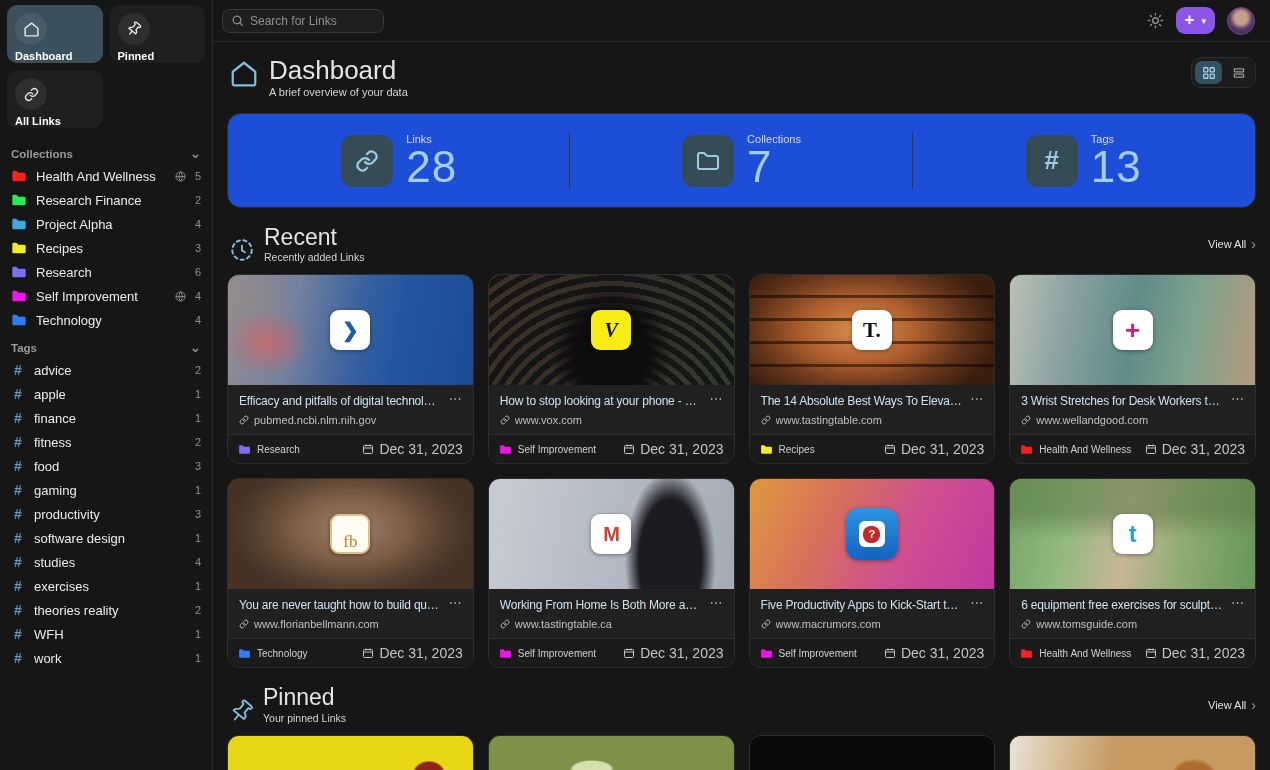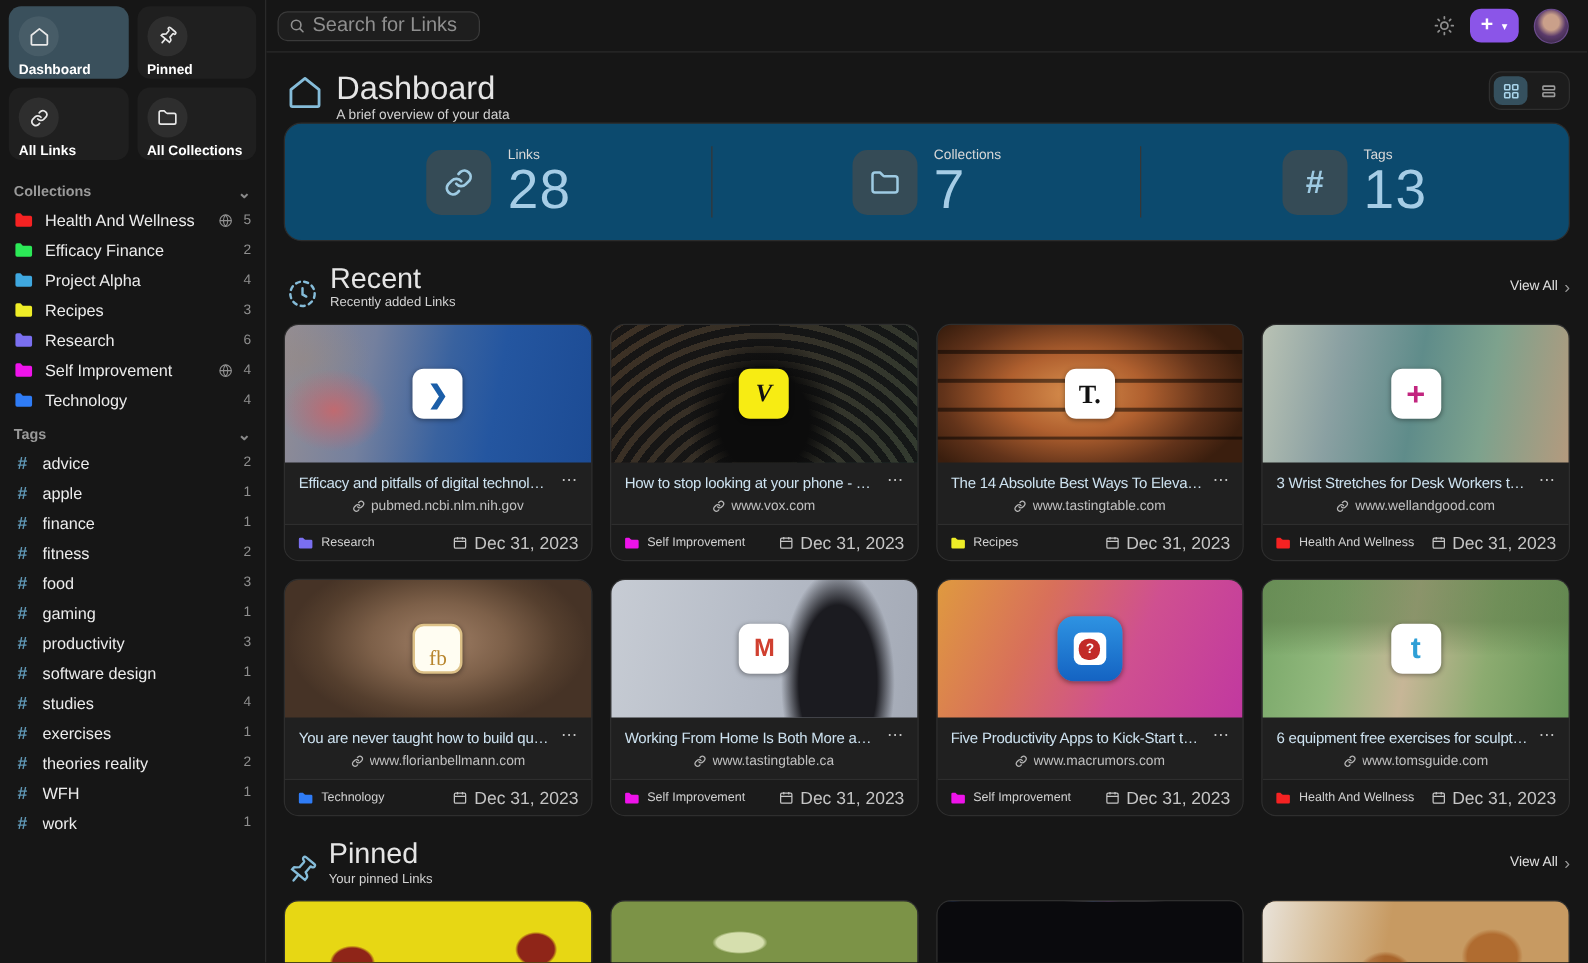--- a/index.html
+++ b/index.html
@@ -28,21 +28,21 @@
   .side-row .count { font-size:11px; color:#8f8f8f; }
   .side-row .globe { color:#8f8f8f; display:flex; }
   .folder-glyph { display:flex; }
   .tag-hash { color:#5f97b5; font-size:14px; font-weight:700; width:14px; text-align:center; }
 
   
   .main { flex:1; display:flex; flex-direction:column; height:770px; overflow:hidden; }
   .topbar { height:42px; min-height:42px; border-bottom:1px solid #2a2a2a; display:flex; align-items:center; padding:0 15px 0 9px; }
   .searchbox { width:162px; height:24px; background:#1e1e1e; border:1px solid #3a3a3a; border-radius:8px;
     display:flex; align-items:center; gap:6px; padding:0 8px; color:#8f8f8f; }
-  .searchbox input { background:transparent; border:none; outline:none; color:#ddd; font-size:16px; width:100%;
+  .searchbox input { background:transparent; border:none; outline:none; color:#ddd; font-size:12px; width:100%;
     font-family:"Liberation Sans", sans-serif; }
   .searchbox input::placeholder { color:#8f8f8f; }
   .top-right { margin-left:auto; display:flex; align-items:center; gap:12px; }
   .theme-btn { color:#8f8f8f; cursor:pointer; display:flex; }
   .add-btn { background:#8b55e8; border-radius:9px; height:27px; padding:0 9px; display:flex; align-items:center;
     gap:7px; color:#fff; cursor:pointer; }
   .add-btn .plus { font-size:17px; font-weight:700; line-height:1; margin-top:-2px; }
   .add-btn .caret { font-size:9px; }
   .avatar { width:28px; height:28px; border-radius:50%; cursor:pointer; border:1px solid #6a4a8a;
     background: radial-gradient(circle at 50% 38%, #caa08a 0 30%, #5a3a6a 55%, #2a1f3a 100%); }
@@ -52,21 +52,21 @@
   .page-header { display:flex; align-items:flex-start; }
   .page-header .h-icon { color:#85bcd9; margin:2px 10px 0 2px; }
   .page-title { font-size:26px; font-weight:400; color:#e5e5e5; line-height:1.05; }
   .page-subtitle { font-size:11px; color:#d2d2d2; margin-top:2px; }
   .view-toggle { margin-left:auto; background:#1c1c1c; border:1px solid #2e2e2e; border-radius:10px;
     padding:3px; display:flex; gap:3px; }
   .vt-btn { width:27px; height:23px; border-radius:7px; display:flex; align-items:center; justify-content:center;
     color:#9a9a9a; cursor:pointer; }
   .vt-btn.active { background:#35505e; color:#a9d4ea; }
 
-  .stats { background:#0c4a6e; border:1px solid #2c2c2c; border-radius:14px;
+  .stats { margin-top:15px; background:#1d4ed8; border:1px solid #2c2c2c; border-radius:14px;
     height:95px; display:flex; align-items:stretch; }
   .stat { flex:1; display:flex; align-items:center; justify-content:center; gap:13px; position:relative; cursor:pointer; }
   .stat:not(:last-child)::after { content:""; position:absolute; right:0; top:18px; bottom:18px; width:1px; background:#363636; }
   .stat-iconbox { width:52px; height:52px; border-radius:12px; background:#354b56; color:#9ecbe3;
     display:flex; align-items:center; justify-content:center; font-size:26px; font-weight:600; }
   .stat-label { font-size:11px; color:#d8d8d8; margin-bottom:1px; }
   .stat-value { font-size:44px; font-weight:300; color:#a6cde6; line-height:0.95; letter-spacing:1px; }
 
   .section-header { display:flex; align-items:flex-end; margin-top:17px; margin-bottom:11px; }
   .section-header .s-icon { color:#85bcd9; margin:3px 9px 0 2px; }
@@ -80,21 +80,21 @@
   .card { background:#202020; border:1px solid #2e2e2e; border-radius:12px; overflow:hidden;
     display:flex; flex-direction:column; height:190px; cursor:pointer; }
   .thumb { height:110px; min-height:110px; position:relative; }
   .favicon { position:absolute; left:50%; top:50%; transform:translate(-50%,-50%);
     width:40px; height:40px; border-radius:9px; display:flex; align-items:center; justify-content:center;
     font-size:20px; font-weight:700; box-shadow:0 1px 4px rgba(0,0,0,.4); }
   .card-body { padding:9px 11px 4px 11px; }
   .title-row { display:flex; align-items:flex-start; gap:8px; }
   .card-title { flex:1; font-size:12px; color:#cde2f0; white-space:nowrap; overflow:hidden; text-overflow:ellipsis; letter-spacing:-0.2px; }
   .card-menu { color:#c2c2c2; font-size:13px; line-height:10px; cursor:pointer; }
-  .url-row { display:flex; align-items:center; gap:5px; margin-top:6px; color:#b5b5b5;justify-content:center; }
+  .url-row { display:flex; align-items:center; gap:5px; margin-top:6px; color:#b5b5b5; }
   .card-url { font-size:11px; color:#c0c0c0; white-space:nowrap; overflow:hidden; }
   .card-footer { margin-top:auto; border-top:1px solid #2e2e2e; background:#1b1b1b;
     display:flex; align-items:center; padding:6px 10px; gap:6px; }
   .cf-name { font-size:10px; color:#d0d0d0; white-space:nowrap; overflow:hidden; flex:1; }
   .cf-date { display:flex; align-items:center; gap:5px; color:#c5c5c5; }
   .cf-date .d { font-size:14px; }
 
   
   .t1 { background:
     radial-gradient(70px 55px at 16% 62%, #c06a70 0%, rgba(192,106,112,0) 60%),
@@ -171,28 +171,20 @@
     </div>
     <div class="nav-btn">
       <div class="nav-icon-circle">
         <svg width="15" height="15" viewBox="0 0 24 24" fill="none" stroke="currentColor" stroke-width="2.2" stroke-linecap="round">
             <path d="M10 13a5 5 0 0 0 7.5.5l3-3a5 5 0 0 0-7-7l-1.7 1.7"></path>
             <path d="M14 11a5 5 0 0 0-7.5-.5l-3 3a5 5 0 0 0 7 7l1.7-1.7"></path>
           </svg>
       </div>
       <div class="label">All Links</div>
     </div>
-    <div class="nav-btn">
-      <div class="nav-icon-circle">
-        <svg width="16" height="16" viewBox="0 0 24 24" fill="none" stroke="currentColor" stroke-width="2" stroke-linejoin="round">
-            <path d="M2 6a2 2 0 0 1 2-2h4l2.3 2.3c.4.4.9.7 1.4.7H20a2 2 0 0 1 2 2v9a2 2 0 0 1-2 2H4a2 2 0 0 1-2-2z"></path>
-          </svg>
-      </div>
-      <div class="label">All Collections</div>
-    </div>
   </div>
 
   <div class="side-section-header">
     <span>Collections</span>
     <span class="side-chevron">⌄</span>
   </div>
 
   <div class="side-row">
     <span class="folder-glyph" style="color: rgb(245, 34, 34);">
         <svg width="16" height="16" viewBox="0 0 24 24" fill="currentColor">
@@ -207,21 +199,21 @@
         </svg>
       </span>
     <span class="count">5</span>
   </div>
   <div class="side-row">
     <span class="folder-glyph" style="color: rgb(44, 233, 87);">
         <svg width="16" height="16" viewBox="0 0 24 24" fill="currentColor">
           <path d="M2 6a2 2 0 0 1 2-2h4l2.3 2.3c.4.4.9.7 1.4.7H20a2 2 0 0 1 2 2v9a2 2 0 0 1-2 2H4a2 2 0 0 1-2-2z"></path>
         </svg>
       </span>
-    <span class="name">Efficacy Finance</span>
+    <span class="name">Research Finance</span>
     <span class="count">2</span>
   </div>
   <div class="side-row">
     <span class="folder-glyph" style="color: rgb(63, 168, 224);">
         <svg width="16" height="16" viewBox="0 0 24 24" fill="currentColor">
           <path d="M2 6a2 2 0 0 1 2-2h4l2.3 2.3c.4.4.9.7 1.4.7H20a2 2 0 0 1 2 2v9a2 2 0 0 1-2 2H4a2 2 0 0 1-2-2z"></path>
         </svg>
       </span>
     <span class="name">Project Alpha</span>
     <span class="count">4</span>

